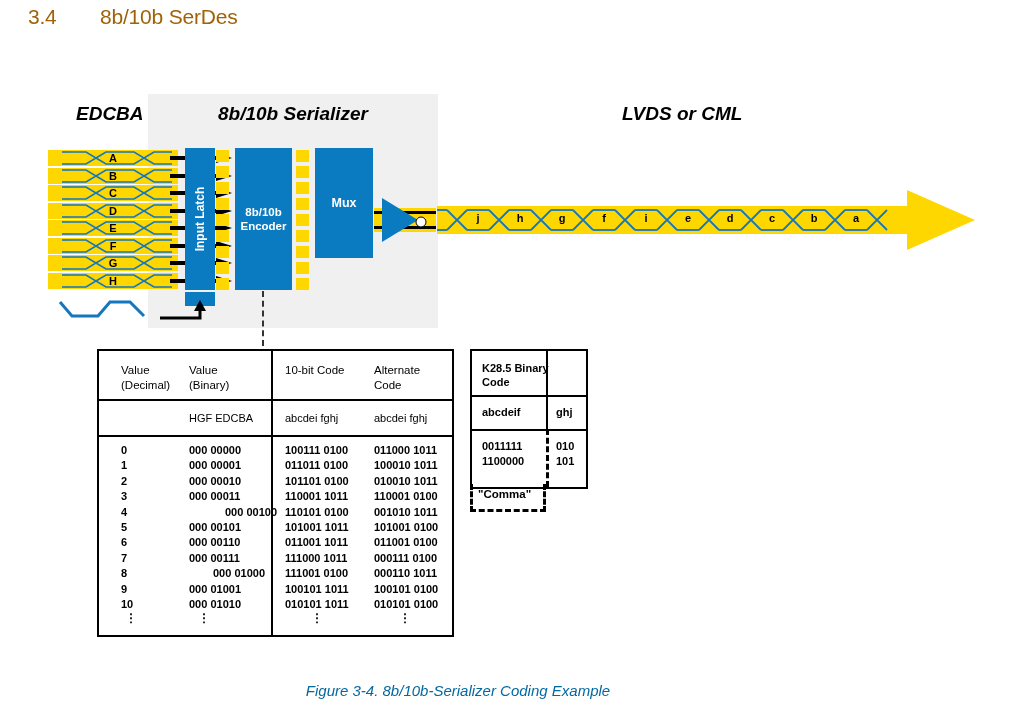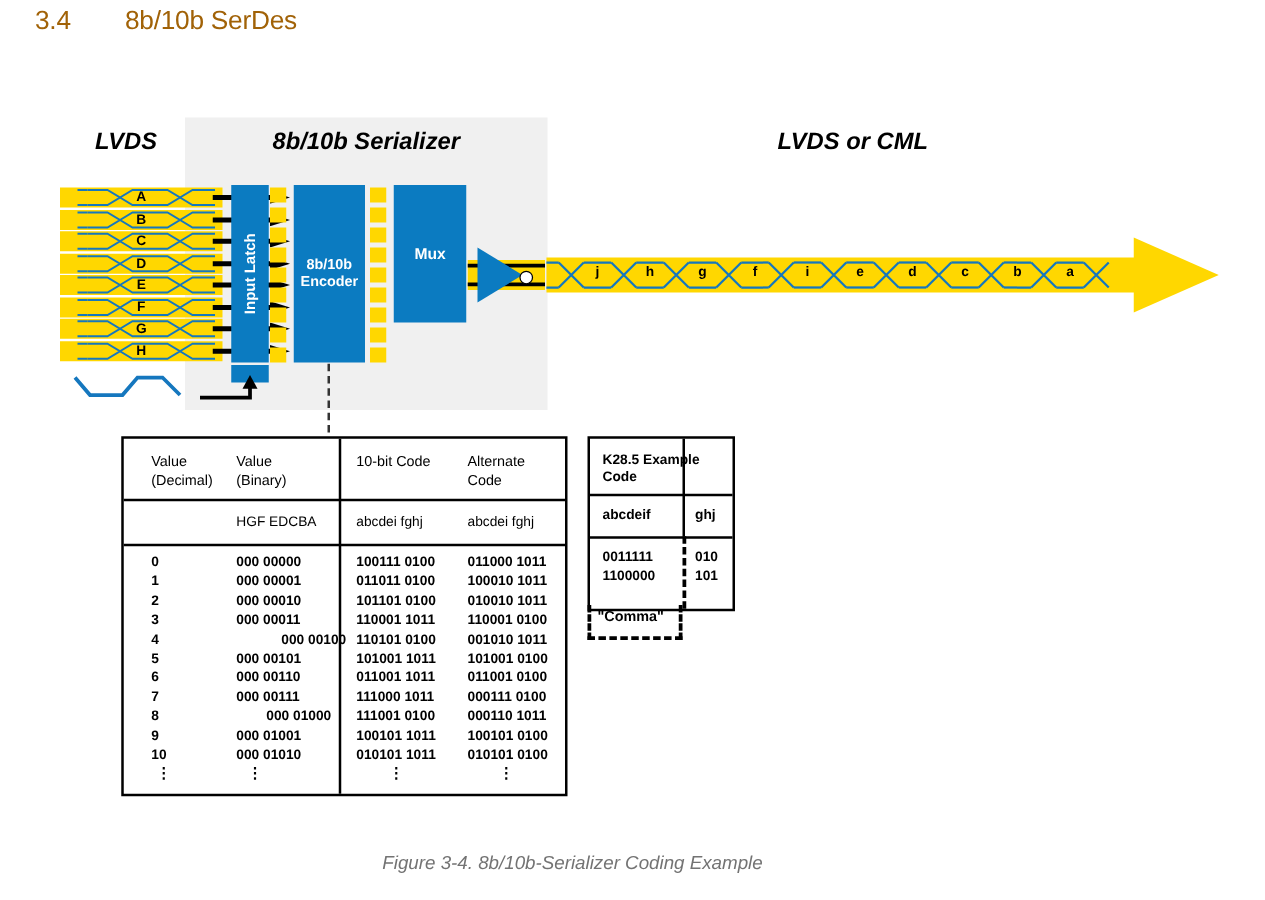--- a/index.html
+++ b/index.html
@@ -181,33 +181,33 @@
   }
   #comma-label {
     left: 478px; top: 488px;
     font-size: 11.5px; font-weight: bold; color: #000;
   }
 
   
   #caption {
     left: 0; top: 682px; width: 916px;
     text-align: center;
-    font-style: italic; font-size: 15px; color: #737373;
+    font-style: italic; font-size: 15px; color: #0369a1;
   }
 </style>
 </head>
 <body>
 
 <div class="abs" id="heading">
   <span class="num">3.4</span><span>8b/10b SerDes</span>
 </div>
 
 <div class="abs" id="serializer-panel"></div>
 
-<div class="abs block-title" id="label-lvttl">LVDS</div>
+<div class="abs block-title" id="label-lvttl">EDCBA</div>
 <div class="abs block-title" id="label-ser">8b/10b Serializer</div>
 <div class="abs block-title" id="label-lvds">LVDS or CML</div>
 
 <div class="abs" id="lanes" style="left:48px; top:150px;">
     <div class="lane abs" style="left: 0px; top: 0px;">
       <div class="bar"></div>
       <svg width="130" height="16" viewBox="0 0 130 16">
         <polyline points="22,2 38,2 48,8 38,14 22,14" fill="none" stroke="#1577be" stroke-width="1.6"></polyline>
         <polyline points="48,8 58,2 86,2 96,8 86,14 58,14 48,8" fill="none" stroke="#1577be" stroke-width="1.6"></polyline>
         <polyline points="96,8 106,2 124,2" fill="none" stroke="#1577be" stroke-width="1.6"></polyline>
@@ -532,21 +532,21 @@
       <div class="vellip" style="left: 300px; top: 265.4px;">⋮</div>
     </div>
 </div>
 
 <div class="abs" id="k-box">
   <div class="hr" style="top:44px;"></div>
   <div class="hr" style="top:78px;"></div>
   <div class="vr-solid" style="height:78px;"></div>
   <div class="vr-dash" style="top:78px; height:58px;"></div>
 
-  <div class="kcell" style="left:10px; top:10px;">K28.5 Example</div>
+  <div class="kcell" style="left:10px; top:10px;">K28.5 Binary</div>
   <div class="kcell" style="left:10px; top:24px;">Code</div>
 
   <div class="kcell" style="left:10px; top:54px;">abcdeif</div>
   <div class="kcell" style="left:84px; top:54px;">ghj</div>
 
   <div id="k-rows">
       <div class="kcell" style="left: 10px; top: 88px;">0011111</div>
       <div class="kcell" style="left: 84px; top: 88px;">010</div>
       <div class="kcell" style="left: 10px; top: 103px;">1100000</div>
       <div class="kcell" style="left: 84px; top: 103px;">101</div>

